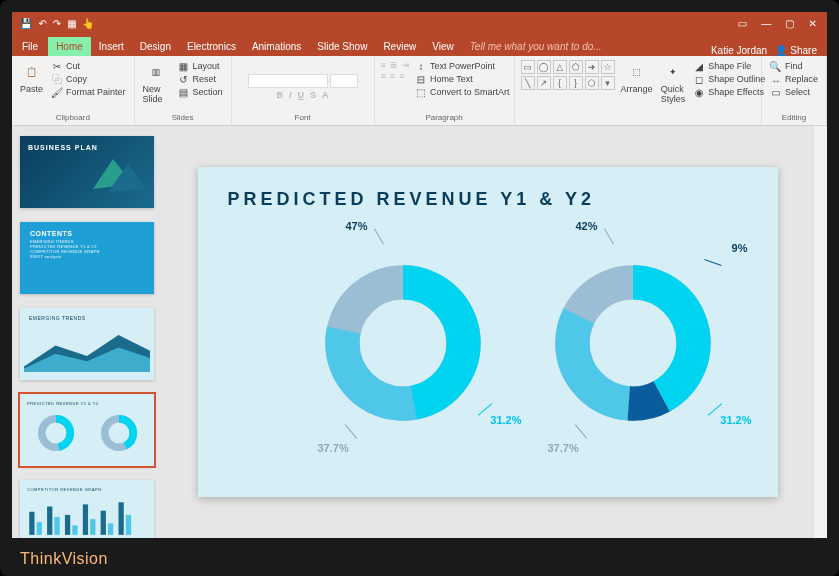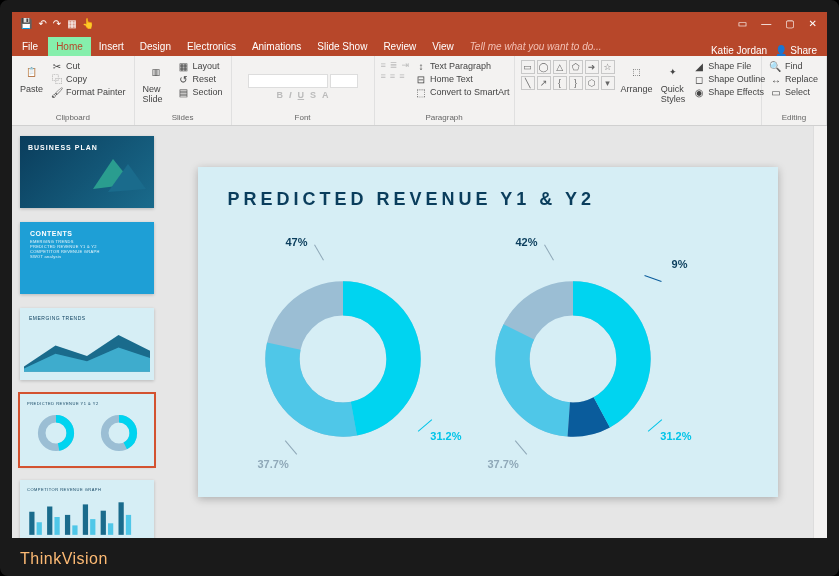--- a/index.html
+++ b/index.html
@@ -43,21 +43,21 @@
 .t2{background:#1E9FD6}
 .t2 .ttl{font-size:7px;font-weight:bold;letter-spacing:.5px;padding:4px 6px 2px}
 .t2 .line{font-size:4px;padding:0 6px;opacity:.9;letter-spacing:.3px}
 .t3{background:#D6EEF5}
 .t3 .ttl{font-size:5px;color:#0a3d5c;padding:3px 5px;letter-spacing:.5px}
 .t4{background:#D6EEF5}
 .t5{background:#D6EEF5}
 .slide-area{flex:1;display:flex;align-items:center;justify-content:center;padding:20px}
 .slide{width:580px;height:330px;background:#D6EEF5;box-shadow:0 2px 8px rgba(0,0,0,.25);padding:22px 30px;position:relative}
 .slide-title{color:#0a3d5c;font-size:18px;font-weight:600;letter-spacing:4px}
-.charts{display:flex;justify-content:flex-start;margin-top:24px;position:relative}
+.charts{display:flex;justify-content:flex-end;margin-top:8px;position:relative}
 .donut-wrap{position:relative;width:230px;height:250px;display:flex;align-items:center;justify-content:center}
 .donut{width:160px;height:160px}
 .pct-label{position:absolute;font-size:11px;font-weight:600;color:#0a3d5c}
 .pct-label.cyan{color:#00C4E8}
 .pct-label.grey{color:#8fa8b8}
 .leader{position:absolute;width:18px;height:1px;background:#8fa8b8}
 .leader.cyan{background:#00C4E8}
 .v-scroll{width:14px;background:#F3F2F1;border-left:1px solid #ddd}
 </style>
 </head>
@@ -175,21 +175,21 @@
               </div>
           <div style="display:flex;gap:4px">
                 <span>≡</span>
                 <span>≡</span>
                 <span>≡</span>
               </div>
         </div>
         <div class="stack">
           <div class="stack-item">
                 <span class="mini-ico">↕</span>
-                <span>Text Paragraph</span>
+                <span>Text PowerPoint</span>
               </div>
           <div class="stack-item">
                 <span class="mini-ico">⊟</span>
                 <span>Home Text</span>
               </div>
           <div class="stack-item">
                 <span class="mini-ico">⬚</span>
                 <span>Convert to SmartArt</span>
               </div>
         </div>

